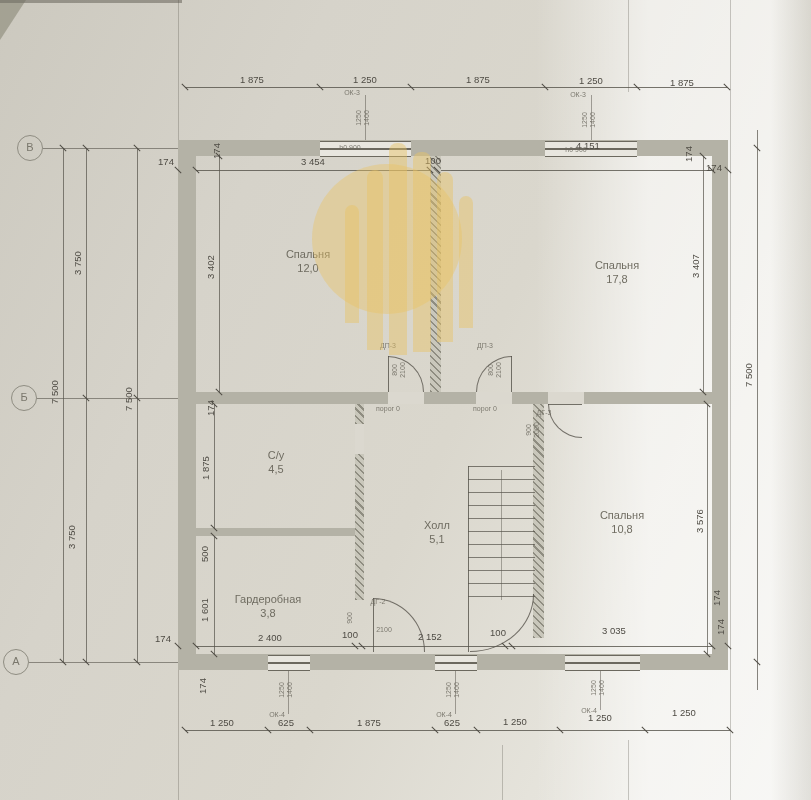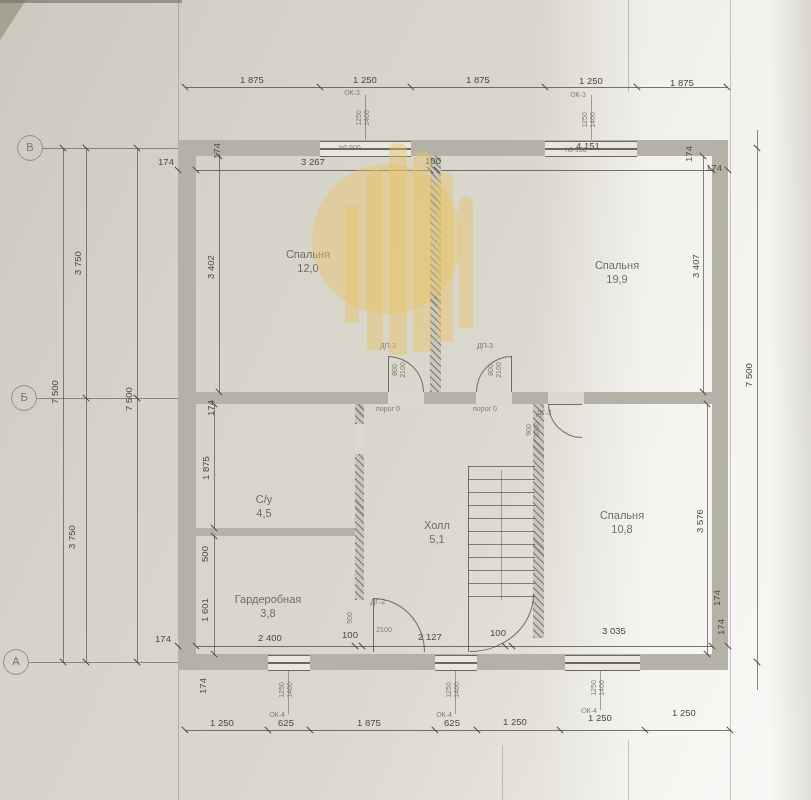--- a/index.html
+++ b/index.html
@@ -146,21 +146,21 @@
       <div class="tk" style="left: 703px; top: 392px;"></div>
       <div class="tk" style="left: 707px; top: 404px;"></div>
       <div class="tk" style="left: 707px; top: 654px;"></div>
       <div class="dim" style="left: 252px; top: 79px;">1 875</div>
       <div class="dim" style="left: 365px; top: 79px;">1 250</div>
       <div class="dim" style="left: 478px; top: 79px;">1 875</div>
       <div class="dim" style="left: 591px; top: 80px;">1 250</div>
       <div class="dim" style="left: 682px; top: 82px;">1 875</div>
       <div class="dim" style="left: 166px; top: 161px;">174</div>
       <div class="dim r" style="left: 216px; top: 151px;">174</div>
-      <div class="dim" style="left: 313px; top: 161px;">3 267</div>
+      <div class="dim" style="left: 313px; top: 161px;">3 454</div>
       <div class="dim" style="left: 433px; top: 160px;">100</div>
       <div class="dim" style="left: 588px; top: 145px;">4 151</div>
       <div class="dim r" style="left: 688px; top: 154px;">174</div>
       <div class="dim" style="left: 714px; top: 167px;">174</div>
       <div class="dim r" style="left: 54px; top: 392px;">7 500</div>
       <div class="dim r" style="left: 77px; top: 263px;">3 750</div>
       <div class="dim r" style="left: 71px; top: 537px;">3 750</div>
       <div class="dim r" style="left: 128px; top: 399px;">7 500</div>
       <div class="dim r" style="left: 748px; top: 375px;">7 500</div>
       <div class="dim r" style="left: 210px; top: 267px;">3 402</div>
@@ -168,21 +168,21 @@
       <div class="dim r" style="left: 205px; top: 468px;">1 875</div>
       <div class="dim r" style="left: 204px; top: 554px;">500</div>
       <div class="dim r" style="left: 204px; top: 610px;">1 601</div>
       <div class="dim r" style="left: 202px; top: 686px;">174</div>
       <div class="dim r" style="left: 695px; top: 266px;">3 407</div>
       <div class="dim r" style="left: 699px; top: 521px;">3 576</div>
       <div class="dim r" style="left: 716px; top: 598px;">174</div>
       <div class="dim" style="left: 163px; top: 638px;">174</div>
       <div class="dim" style="left: 270px; top: 637px;">2 400</div>
       <div class="dim" style="left: 350px; top: 634px;">100</div>
-      <div class="dim" style="left: 430px; top: 636px;">2 127</div>
+      <div class="dim" style="left: 430px; top: 636px;">2 152</div>
       <div class="dim" style="left: 498px; top: 632px;">100</div>
       <div class="dim" style="left: 614px; top: 630px;">3 035</div>
       <div class="dim r" style="left: 720px; top: 627px;">174</div>
       <div class="dim" style="left: 222px; top: 722px;">1 250</div>
       <div class="dim" style="left: 286px; top: 722px;">625</div>
       <div class="dim" style="left: 369px; top: 722px;">1 875</div>
       <div class="dim" style="left: 452px; top: 722px;">625</div>
       <div class="dim" style="left: 515px; top: 721px;">1 250</div>
       <div class="dim" style="left: 600px; top: 717px;">1 250</div>
       <div class="dim" style="left: 684px; top: 712px;">1 250</div>
@@ -216,23 +216,23 @@
       <div class="tiny r" style="left: 536px; top: 430px;">2000</div>
       <div class="tiny" style="left: 378px; top: 601px;">ДГ-2</div>
       <div class="tiny r" style="left: 349px; top: 618px;">900</div>
       <div class="tiny" style="left: 384px; top: 629px;">2100</div>
       <div class="room" style="left: 308px; top: 247px;">
         <div>Спальня</div>
         <div>12,0</div>
       </div>
       <div class="room" style="left: 617px; top: 258px;">
         <div>Спальня</div>
-        <div>19,9</div>
-      </div>
-      <div class="room" style="left: 264px; top: 448px; margin-top: 44px;">
+        <div>17,8</div>
+      </div>
+      <div class="room" style="left: 276px; top: 448px;">
         <div>С/у</div>
         <div>4,5</div>
       </div>
       <div class="room" style="left: 437px; top: 518px;">
         <div>Холл</div>
         <div>5,1</div>
       </div>
       <div class="room" style="left: 622px; top: 508px;">
         <div>Спальня</div>
         <div>10,8</div>

